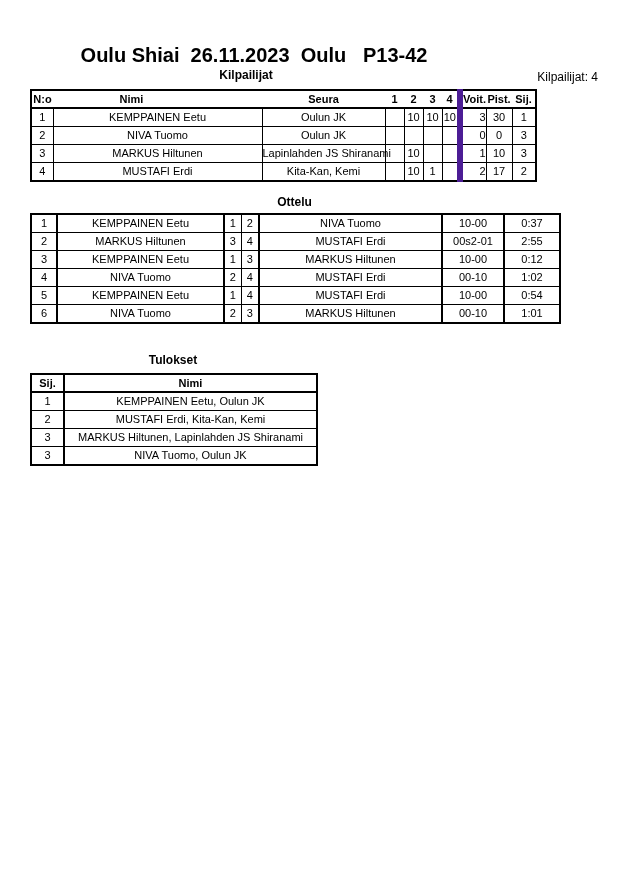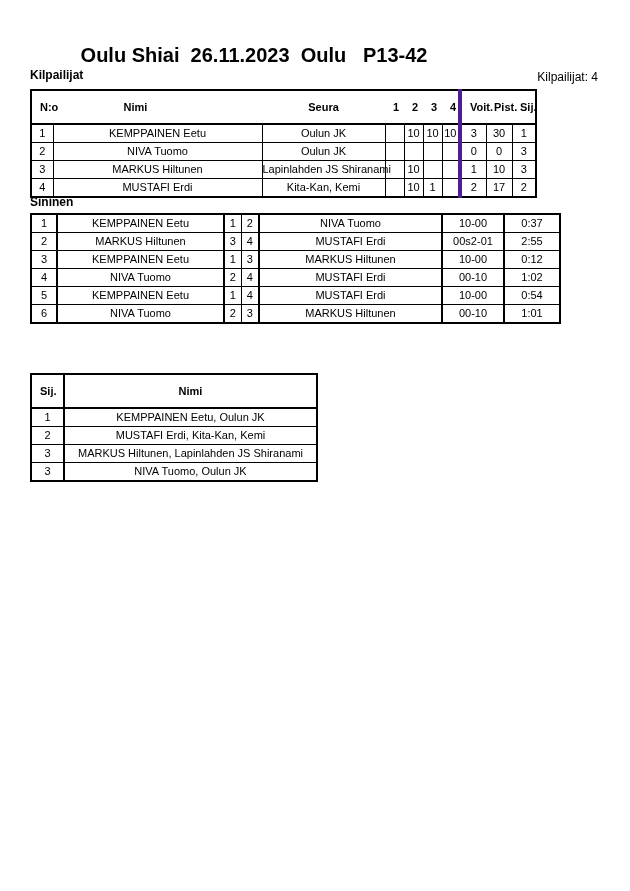--- a/index.html
+++ b/index.html
@@ -5,49 +5,49 @@
   html,body { margin:0; padding:0; background:#fff; }
   .page {
     position:relative; width:630px; height:891px; background:#ffffff;
     font-family:"Liberation Sans", sans-serif; color:#000;
     overflow:hidden;
   }
   .doc-title {
     position:absolute; top:44px; left:0; width:508px;
     text-align:center; font-size:20px; font-weight:bold; white-space:pre;
   }
-  .section-label { position:absolute; font-size:12px; font-weight:bold; }
+  .section-label { position:absolute; font-size:12px; font-weight:bold; text-align:center; }
   .lbl-kilpailijat { top:68px; left:30px; width:432px; }
   .lbl-ottelut    { top:195px; left:30px; width:529px; }
   .lbl-tulokset   { top:353px; left:30px; width:286px; }
   .competitor-count { position:absolute; top:70px; right:32px; font-size:12px; }
 
   table.tbl {
     position:absolute; border-collapse:collapse; table-layout:fixed;
     border:2px solid #000; font-size:11px; background:#fff;
   }
   #t1 { top:89px;  left:30px; width:505px; }
   #t2 { top:213px; left:30px; width:529px; }
   #t3 { top:373px; left:30px; width:286px; }
 
   table.tbl th {
     border:none; border-bottom:2px solid #000;
     font-size:11px; font-weight:bold; height:16px; line-height:16px;
-    padding:8px; white-space:nowrap; overflow:visible; text-align:center;
+    padding:0; white-space:nowrap; overflow:visible; text-align:center;
   }
   table.tbl td {
     border:1px solid #000; height:17px; line-height:17px;
     padding:0; white-space:nowrap; overflow:visible; text-align:center;
     vertical-align:middle;
   }
   .al  { text-align:left; padding-left:2px; }
   .al4 { text-align:left; padding-left:4px; }
   td.name { text-align:left; padding-left:6px; }
   
-  #t1 th.sepV, #t1 td.sepV { border-left:4px solid #4c1d95; }
+  #t1 th.sepV, #t1 td.sepV { border-left:6px solid #4c1d95;text-align:right; }
   #t2 td.sep2 { border-left:2px solid #000; }
   #t3 td.sep3, #t3 th.sep3 { border-left:2px solid #000; }
   #t1 th.hdr-nimi { padding-right:52px; }
 </style>
 </head>
 <body>
 
 <div class="page">
 
   <div class="doc-title">Oulu Shiai  26.11.2023  Oulu   P13-42</div>
@@ -125,21 +125,21 @@
       <td>10</td>
       <td>1</td>
       <td></td>
       <td class="sepV">2</td>
       <td>17</td>
       <td>2</td>
     </tr>
   </tbody>
     </table>
 
-  <div class="section-label lbl-ottelut">Sininen</div>
+  <div class="section-label lbl-ottelut">Ottelu</div>
 
   <table class="tbl" id="t2">
     <colgroup>
       <col style="width:26px">
         <col style="width:167px">
         <col style="width:17px">
         <col style="width:18px">
       <col style="width:183px">
         <col style="width:62px">
         <col style="width:56px">
@@ -195,20 +195,21 @@
       <td class="name sep2">NIVA Tuomo</td>
       <td class="sep2">2</td>
       <td>3</td>
       <td class="name sep2">MARKUS Hiltunen</td>
       <td class="sep2">00-10</td>
       <td class="sep2">1:01</td>
     </tr>
   </tbody>
     </table>
 
+  <div class="section-label lbl-tulokset">Tulokset</div>
 
   <table class="tbl" id="t3">
     <colgroup>
       <col style="width:33px">
         <col style="width:253px">
     </colgroup>
     <tbody>
         <tr>
       <th class="al4">Sij.</th>
       <th class="sep3">Nimi</th>

